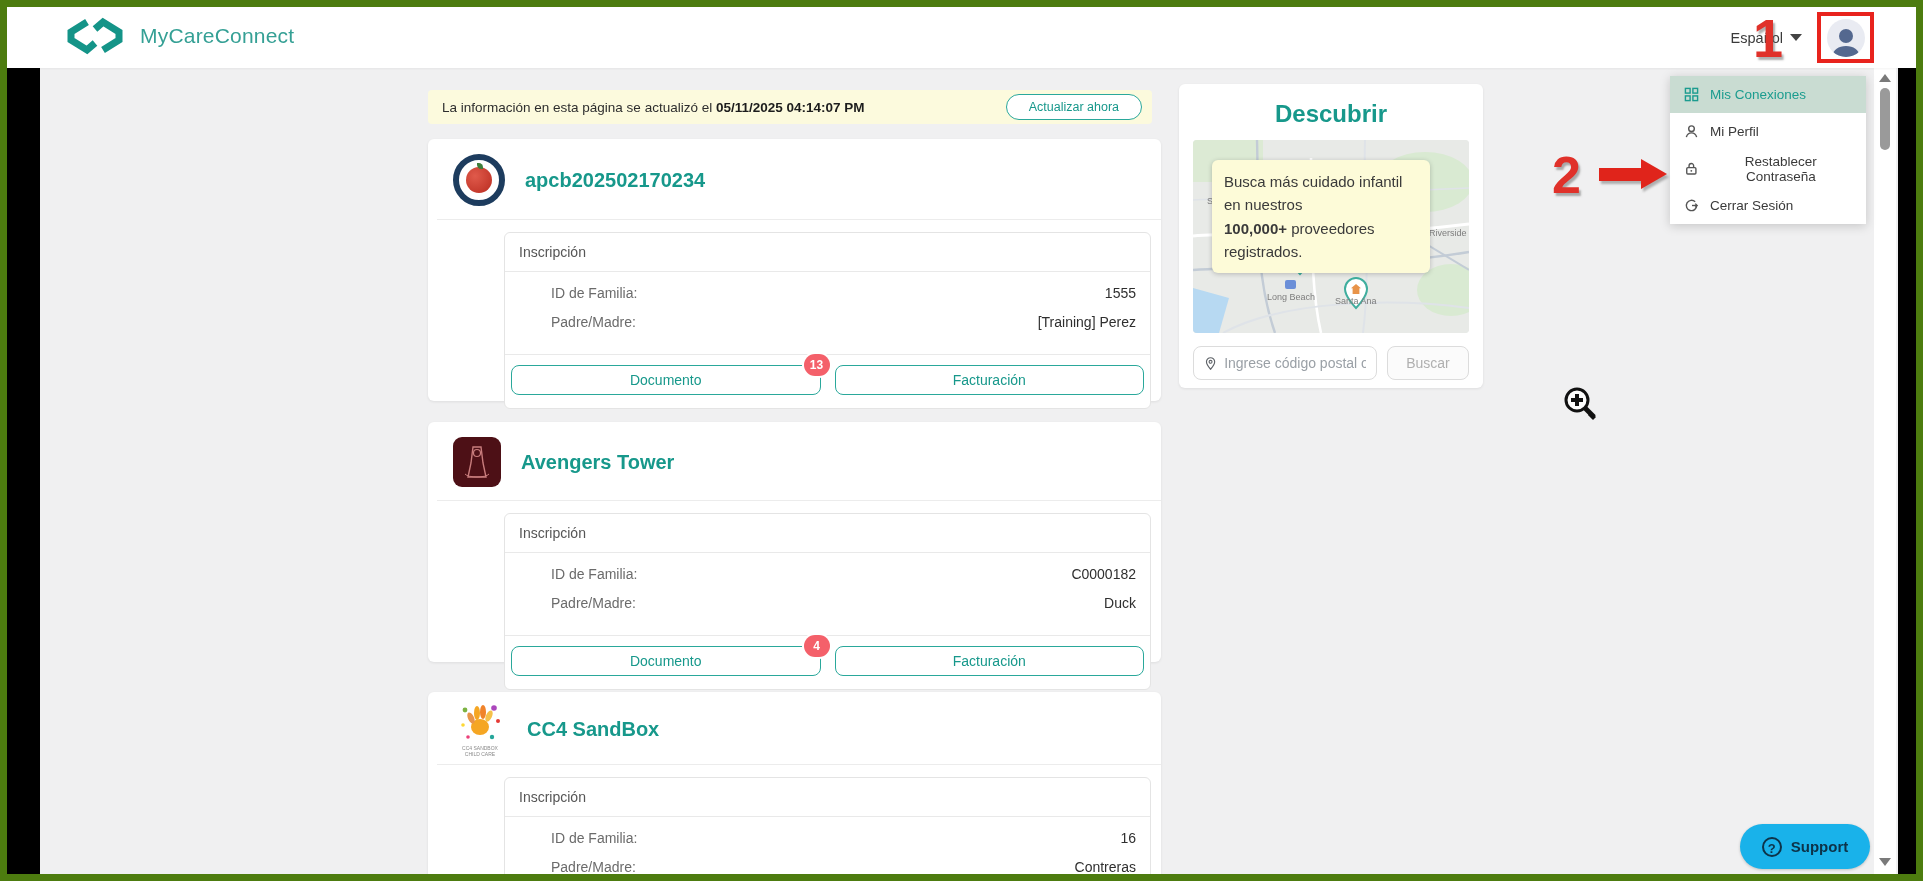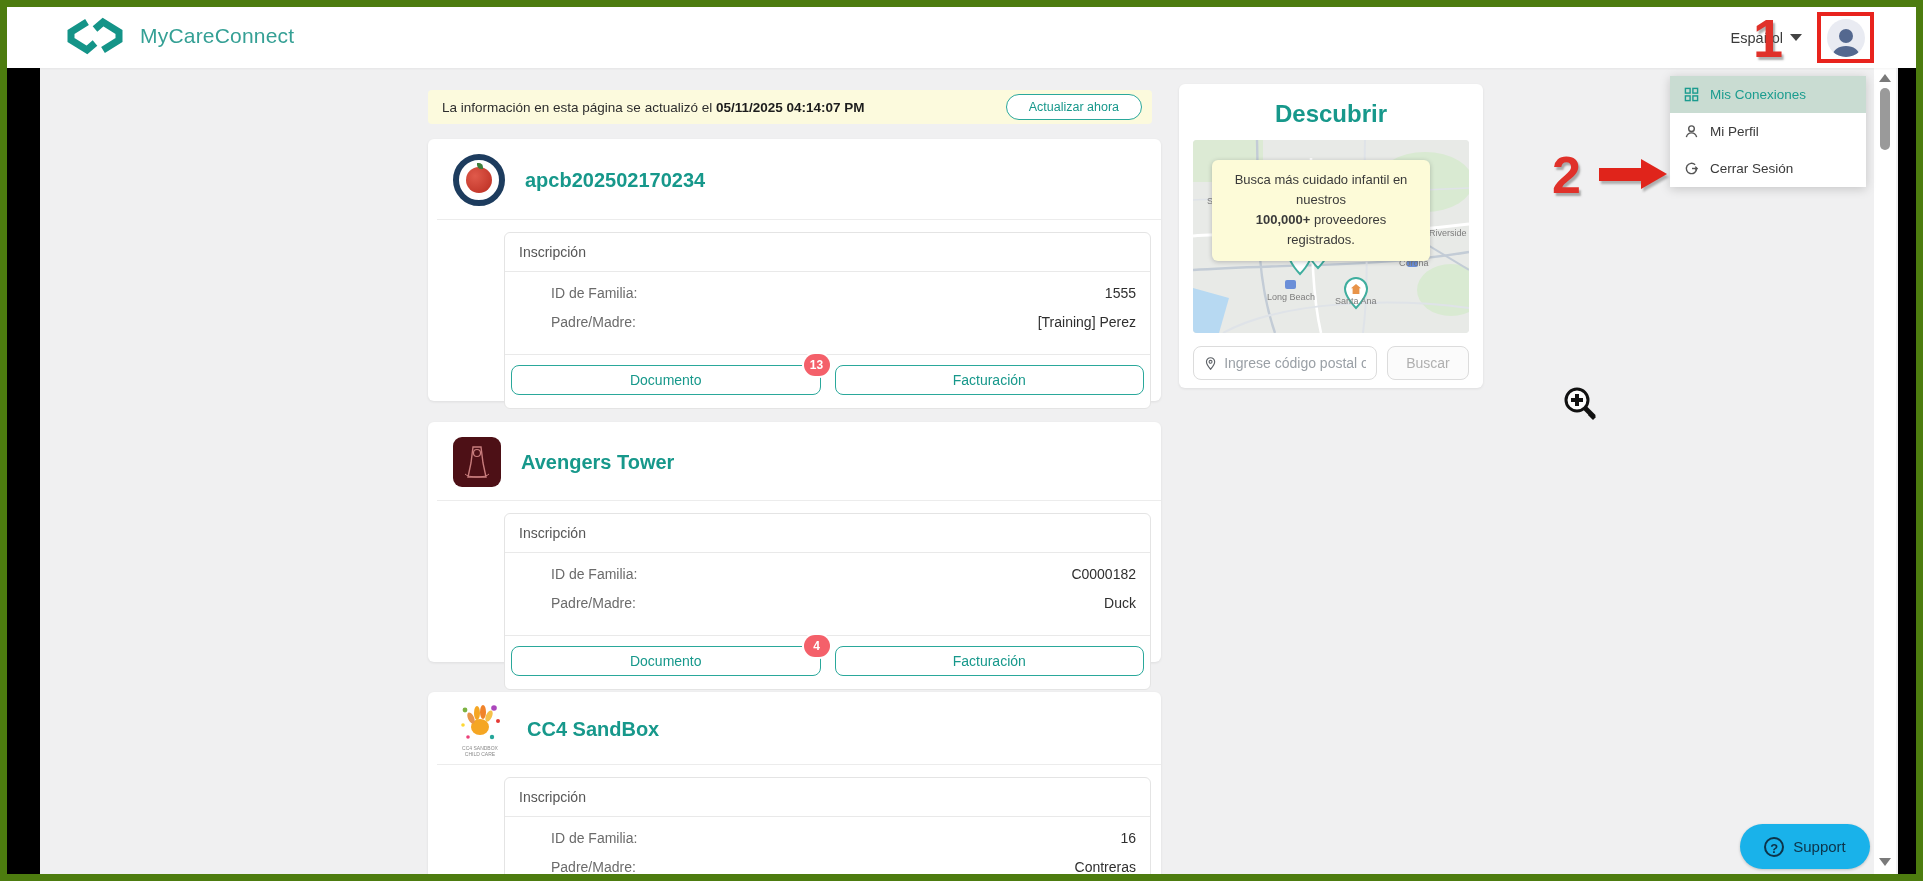--- a/index.html
+++ b/index.html
@@ -48,34 +48,34 @@
   .logo1 .core::after { content:""; position:absolute; top:-4px; left:11px; width:6px; height:6px; background:#3f7d3a; border-radius:0 70% 0 70%; }
   .logo2 { width:48px; height:50px; border-radius:9px; background:#4d1016; display:flex; align-items:center; justify-content:center; }
   .logo3 { width:54px; display:flex; flex-direction:column; align-items:center; }
   .logo3 .cap { font-size:5px; color:#8a8a8a; line-height:6px; text-align:center; }
   
   .discover { position:absolute; left:1172px; top:77px; width:304px; height:304px; background:#fff; border-radius:6px; box-shadow:0 1px 3px rgba(0,0,0,.08); z-index:2; }
   .discover-title { margin-top:16px; text-align:center; font-size:24px; font-weight:bold; color:#17988b; }
   .map { position:relative; margin:12px 14px 0 14px; height:193px; border-radius:4px; overflow:hidden; background:#e8eae7; }
   .map-label { position:absolute; font-size:9px; color:#7d7d7d; white-space:nowrap; z-index:1; }
   .map-label.big { font-size:11px; color:#646464; }
-  .tooltip { position:absolute; left:19px; top:20px; width:218px; padding:10px 12px; background:#fdfbd8; border-radius:6px; box-shadow:0 1px 5px rgba(0,0,0,.22); font-size:13px; color:#3a3a3a; text-align:center; line-height:1.55; z-index:3; }
+  .tooltip { position:absolute; left:19px; top:20px; width:218px; padding:10px 12px; background:#fdfbd8; border-radius:6px; box-shadow:0 1px 5px rgba(0,0,0,.22); font-size:15px; color:#3a3a3a; line-height:1.55; z-index:3; }
   .search-row { display:flex; gap:10px; margin:13px 14px 0 14px; }
   .zip-input { flex:1; height:34px; border:1px solid #dcdcdc; border-radius:8px; display:flex; align-items:center; gap:7px; padding:0 10px; background:#fff; }
   .zip-input input { border:none; outline:none; width:100%; font-size:14px; font-family:inherit; color:#333; }
   .zip-input input::placeholder { color:#9aa0a6; }
   .buscar-btn { width:82px; height:34px; border:1px solid #dcdcdc; border-radius:8px; background:#fbfbfb; color:#b0b0b0; font-size:14px; font-family:inherit; }
   
   .menu { position:absolute; left:1663px; top:69px; width:196px; background:#fff; box-shadow:0 2px 10px rgba(0,0,0,.18); z-index:22;text-align:center; }
   .menu-item { height:37px; display:flex; align-items:center; gap:11px; padding:0 14px; font-size:13.5px; color:#3a3a3a; cursor:pointer; }
   .menu-item.selected { background:#c9dcd2; color:#1b9c8f; }
   
   .support { position:absolute; left:1733px; top:817px; width:130px; height:45px; border-radius:23px; background:#19b2ea; border:none; display:flex; align-items:center; justify-content:center; gap:9px; cursor:pointer; z-index:5; box-shadow:0 1px 3px rgba(0,0,0,.2); }
   .support .q { width:20px; height:20px; border:2px solid #0d3349; border-radius:50%; color:#0d3349; font-size:13px; font-weight:bold; line-height:19px; text-align:center; }
-  .support .txt { font-size:15px; font-weight:normal; color:#0d3349; }
+  .support .txt { font-size:15px; font-weight:bold; color:#0d3349; }
   
   .scrollbar { position:absolute; right:20px; top:61px; bottom:0; width:22px; background:#fff; z-index:6; }
   .sb-up { position:absolute; top:6px; left:5px; width:0; height:0; border-left:6px solid transparent; border-right:6px solid transparent; border-bottom:8px solid #7a7a7a; }
   .sb-down { position:absolute; bottom:8px; left:5px; width:0; height:0; border-left:6px solid transparent; border-right:6px solid transparent; border-top:8px solid #7a7a7a; }
   .sb-thumb { position:absolute; top:20px; left:6px; width:10px; height:62px; border-radius:5px; background:#9a9a9a; }
   
   .ann-num { position:absolute; color:#e0312a; font-weight:800; z-index:30; text-shadow:2px 3px 2px rgba(110,110,110,.55); font-family:"Liberation Sans", sans-serif; }
   .ann-1 { left:1746px; top:0px; font-size:54px; }
   .ann-2 { left:1545px; top:138px; font-size:52px; }
   .arrow2 { position:absolute; left:1592px; top:152px; z-index:30; }
@@ -303,20 +303,28 @@
     </div>
     <div class="menu-item">
       <svg width="15" height="15" viewBox="0 0 16 16">
         <circle cx="8" cy="5" r="3" fill="none" stroke="#555" stroke-width="1.5"></circle>
         <path d="M2.5 14c.8-3 3-4.5 5.5-4.5s4.7 1.5 5.5 4.5" fill="none" stroke="#555" stroke-width="1.5"></path>
       </svg>
       <span>Mi Perfil</span>
     </div>
     <div class="menu-item">
       <svg width="15" height="15" viewBox="0 0 16 16">
+        <rect x="3" y="7" width="10" height="7" rx="1.2" fill="none" stroke="#555" stroke-width="1.5"></rect>
+        <path d="M5.5 7V5a2.5 2.5 0 0 1 5 0v2" fill="none" stroke="#555" stroke-width="1.5"></path>
+        <circle cx="8" cy="10.5" r="1" fill="#555"></circle>
+      </svg>
+      <span>Restablecer Contraseña</span>
+    </div>
+    <div class="menu-item">
+      <svg width="15" height="15" viewBox="0 0 16 16">
         <path d="M13.5 8a5.5 5.5 0 1 1-1.6-3.9" fill="none" stroke="#555" stroke-width="1.5"></path>
         <path d="M8.5 8h5.5" stroke="#555" stroke-width="1.5"></path>
         <path d="M12 6l2 2-2 2" fill="none" stroke="#555" stroke-width="1.5"></path>
       </svg>
       <span>Cerrar Sesión</span>
     </div>
   </div>
 
   <button class="support">
     <span class="q">?</span>

